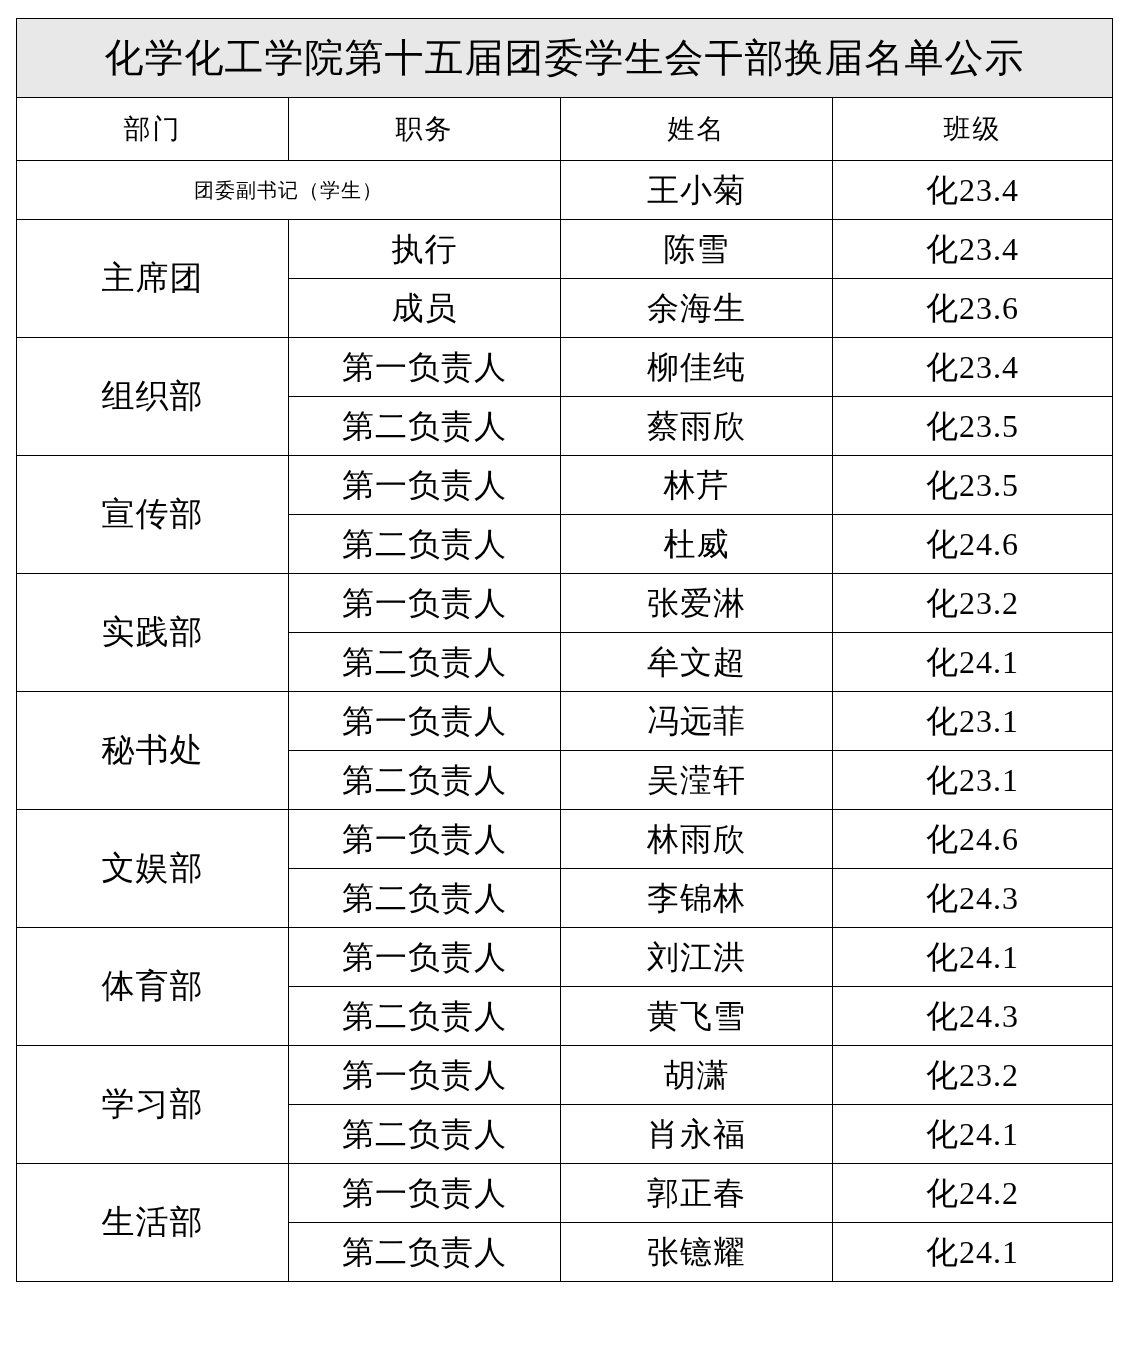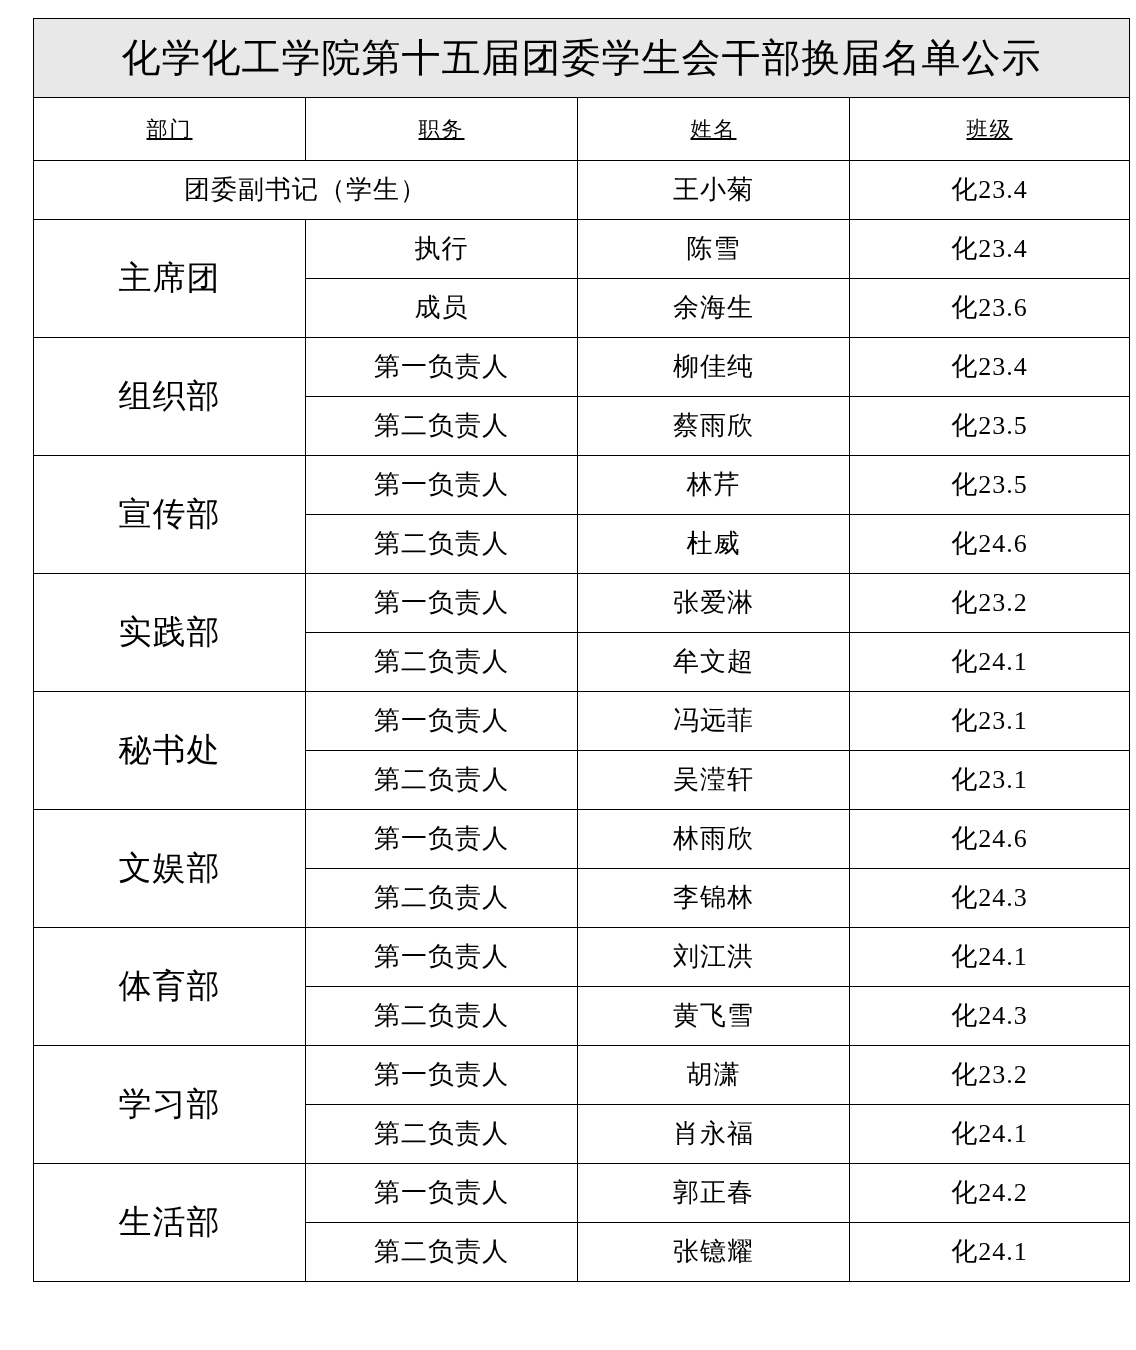--- a/index.html
+++ b/index.html
@@ -10,21 +10,21 @@
   body {
     width: 1136px;
     height: 1350px;
     font-family: "Liberation Serif", "DejaVu Serif", serif;
     color: #000000;
   }
   .page {
     box-sizing: border-box;
     width: 1136px;
     height: 1350px;
-    padding: 18px 20px 14px 33px;
+    padding: 18px 20px 14px 16px;
   }
   table.roster {
     border-collapse: collapse;
     width: 1096px;
     table-layout: fixed;
   }
   table.roster td, table.roster th {
     border: 1px solid #000000;
     text-align: center;
     vertical-align: middle;
@@ -34,38 +34,37 @@
   .title-cell {
     background: #e8e8e8;
     font-size: 39px;
     font-weight: bold;
     letter-spacing: 1px;
     height: 78px;
     line-height: 78px;
     white-space: nowrap;
   }
   .head-cell {
-    font-size: 21px;
+    font-size: 27px;
     height: 62px;
     line-height: 62px;
     letter-spacing: 2px;
-    text-decoration: underline;
   }
   .body-cell {
-    font-size: 26px;
+    font-size: 32px;
     height: 58px;
     line-height: 58px;
     letter-spacing: 1px;
   }
   .dept-cell {
     font-size: 33px;
     letter-spacing: 1px;
   }
   .span-cell {
-    font-size: 26px;
+    font-size: 20px;
     letter-spacing: 1px;
   }
   col.c-dept { width: 272px; }
   col.c-post { width: 272px; }
   col.c-name { width: 272px; }
   col.c-class { width: 280px; }
 </style>
 </head>
 <body>
 

